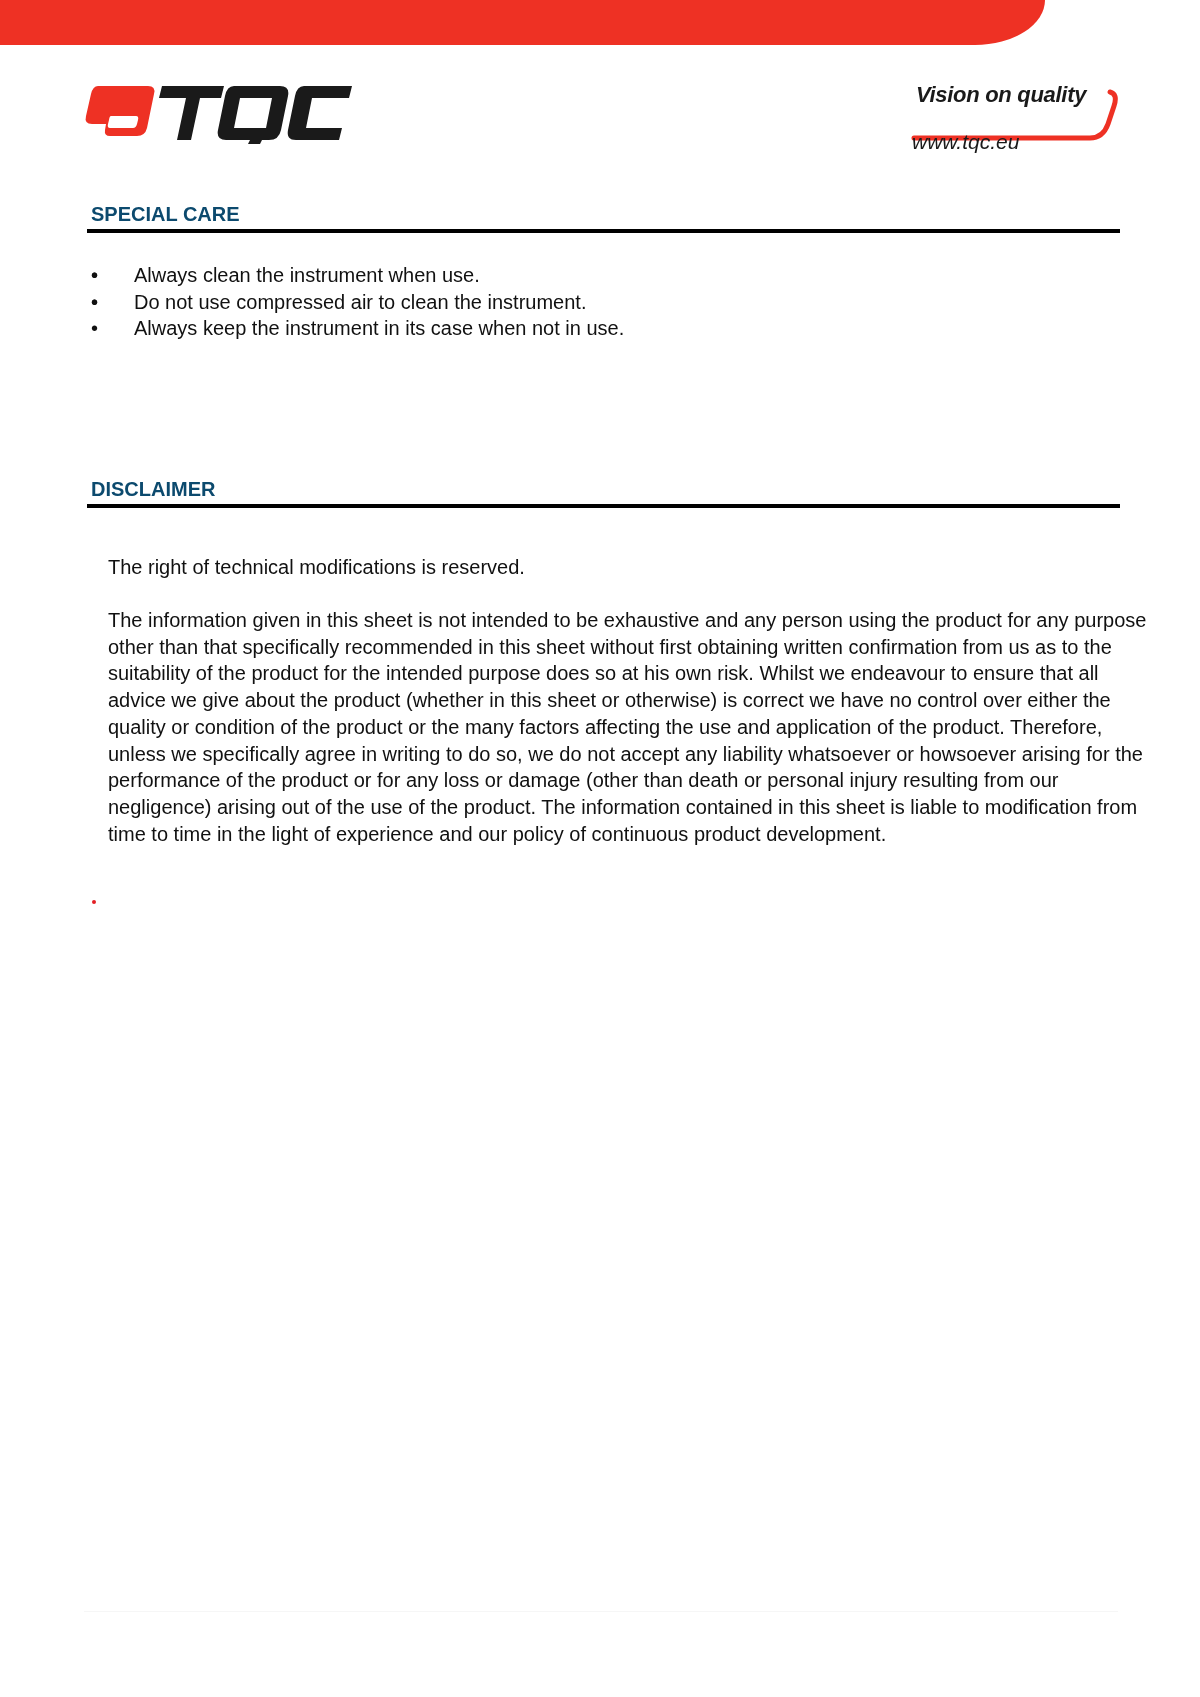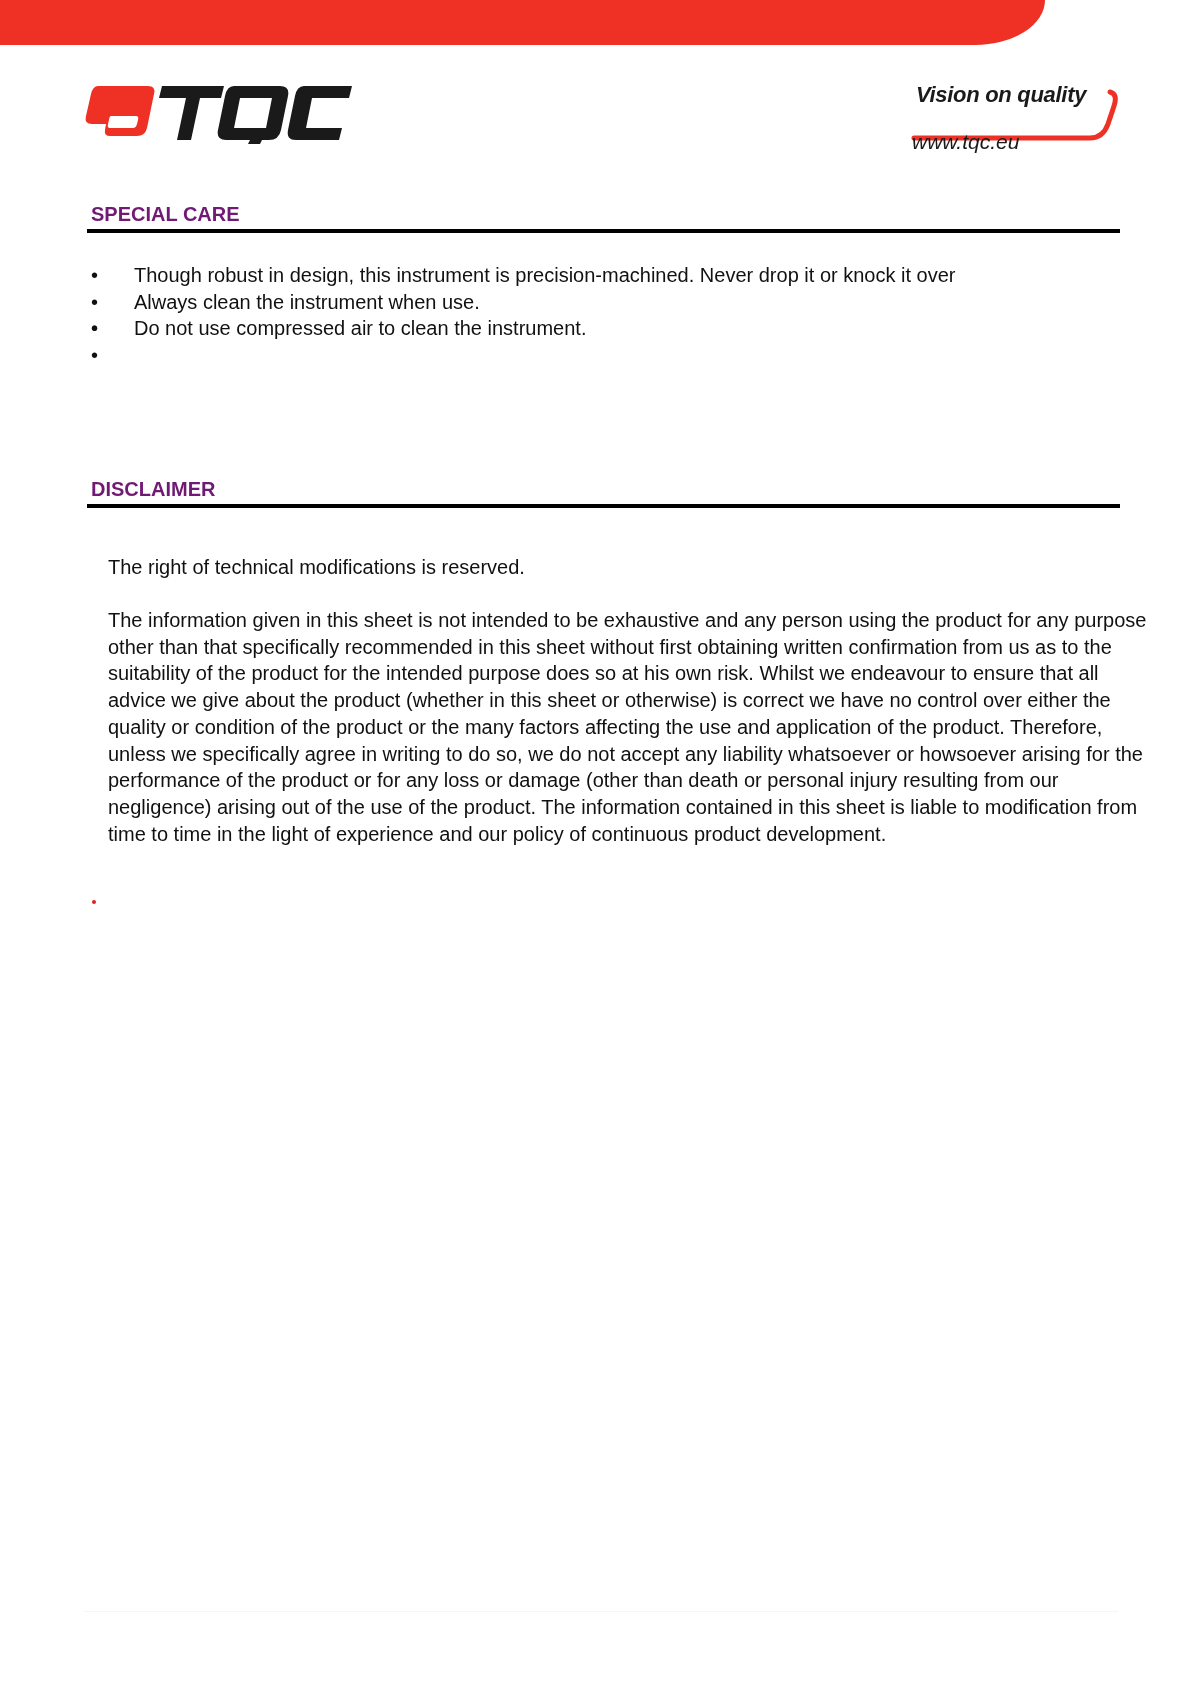--- a/index.html
+++ b/index.html
@@ -7,21 +7,21 @@
            font-family: "Liberation Sans", "DejaVu Sans", sans-serif; color: #111111; }
     .top-band { position: absolute; left: 0; top: 0; width: 1045px; height: 45px;
                 background: #ee3124; border-bottom-right-radius: 70px 45px; }
     .logo { position: absolute; left: 84px; top: 82px; width: 270px; height: 62px; }
     .tagline { position: absolute; left: 910px; top: 80px; width: 210px; height: 66px; text-align: center; }
     .tagline .t1 { position: absolute; left: 6px; top: 2px; font-weight: bold; font-style: italic;
                    font-size: 22px; color: #1a1a1a; letter-spacing: -0.3px; white-space: nowrap; }
     .tagline .t2 { position: absolute; left: 2px; top: 26px; font-style: italic;
                    font-size: 21px; color: #1a1a1a; white-space: nowrap; margin-top: 24px; }
     .tagline svg { position: absolute; left: 0; top: 0; }
-    .section-title { position: absolute; left: 91px; font-weight: bold; font-size: 20px; color: #701a75; }
+    .section-title { position: absolute; left: 91px; font-weight: bold; font-size: 20px; color: #0c4a6e; }
     .rule { position: absolute; left: 87px; width: 1033px; height: 4px; background: #000; }
     .bullets { position: absolute; left: 91px; top: 262px; width: 1040px; margin: 0; padding: 0;
                list-style: none; font-size: 20px; line-height: 26.7px; }
     .bullets li { position: relative; padding-left: 43px; }
     .bullets li .dot { position: absolute; left: 0; top: 0; width: 20px; }
     .para { position: absolute; left: 91px; width: 1040px; font-size: 20px; line-height: 26.7px; margin: 17px; }
     .red-dot { position: absolute; left: 92px; top: 900px; width: 4px; height: 4px; border-radius: 50%; background: #e31e24; }
     .footer-line { position: absolute; left: 84px; top: 1611px; width: 1034px; height: 1px; background: #f6f6f6; }
   </style>
 </head>
@@ -46,25 +46,25 @@
     <path d="M200 12 Q208 14 204 26 L198 44 Q193 58 180 58 H4" stroke="#ee3124" stroke-width="5" fill="none" stroke-linecap="round"></path>
   </svg>
   <span class="t1">Vision on quality</span>
   <span class="t2">www.tqc.eu</span>
 </div>
 
 <div class="section-title" style="top:203px;">SPECIAL CARE</div>
 <div class="rule" style="top:229px;"></div>
 
 <ul class="bullets">
-  <li><span class="dot">•</span><span>Though robust in design, this instrument is precision-machined. Never drop it or knock it over</span></li>
+  <li><span class="dot">•</span></li>
   <li><span class="dot">•</span><span>Always clean the instrument when use.</span></li>
   <li><span class="dot">•</span></li>
   <li><span class="dot">•</span><span>Do not use compressed air to clean the instrument.</span></li>
-  <li><span class="dot">•</span></li>
+  <li><span class="dot">•</span><span>Always keep the instrument in its case when not in use.</span></li>
 </ul>
 
 <div class="section-title" style="top:478px;text-align:right;">DISCLAIMER</div>
 <div class="rule" style="top:504px;"></div>
 
 <p class="para" style="top:537px;">The right of technical modifications is reserved.</p>
 <p class="para" style="top:590px;">The information given in this sheet is not intended to be exhaustive and any person using the product for any purpose other than that specifically recommended in this sheet without first obtaining written confirmation from us as to the suitability of the product for the intended purpose does so at his own risk.  Whilst we endeavour to ensure that all advice we give about the product (whether in this sheet or otherwise) is correct we have no control over either the quality or condition of the product or the many factors affecting the use and application of the product. Therefore, unless we specifically agree in writing to do so, we do not accept any liability whatsoever or howsoever arising for the performance of the product or for any loss or damage (other than death or personal injury resulting from our negligence) arising out of the use of the product. The information contained in this sheet is liable to modification from time to time in the light of experience and our policy of continuous product development.</p>
 
 <div class="red-dot"></div>
 <div class="footer-line"></div>

